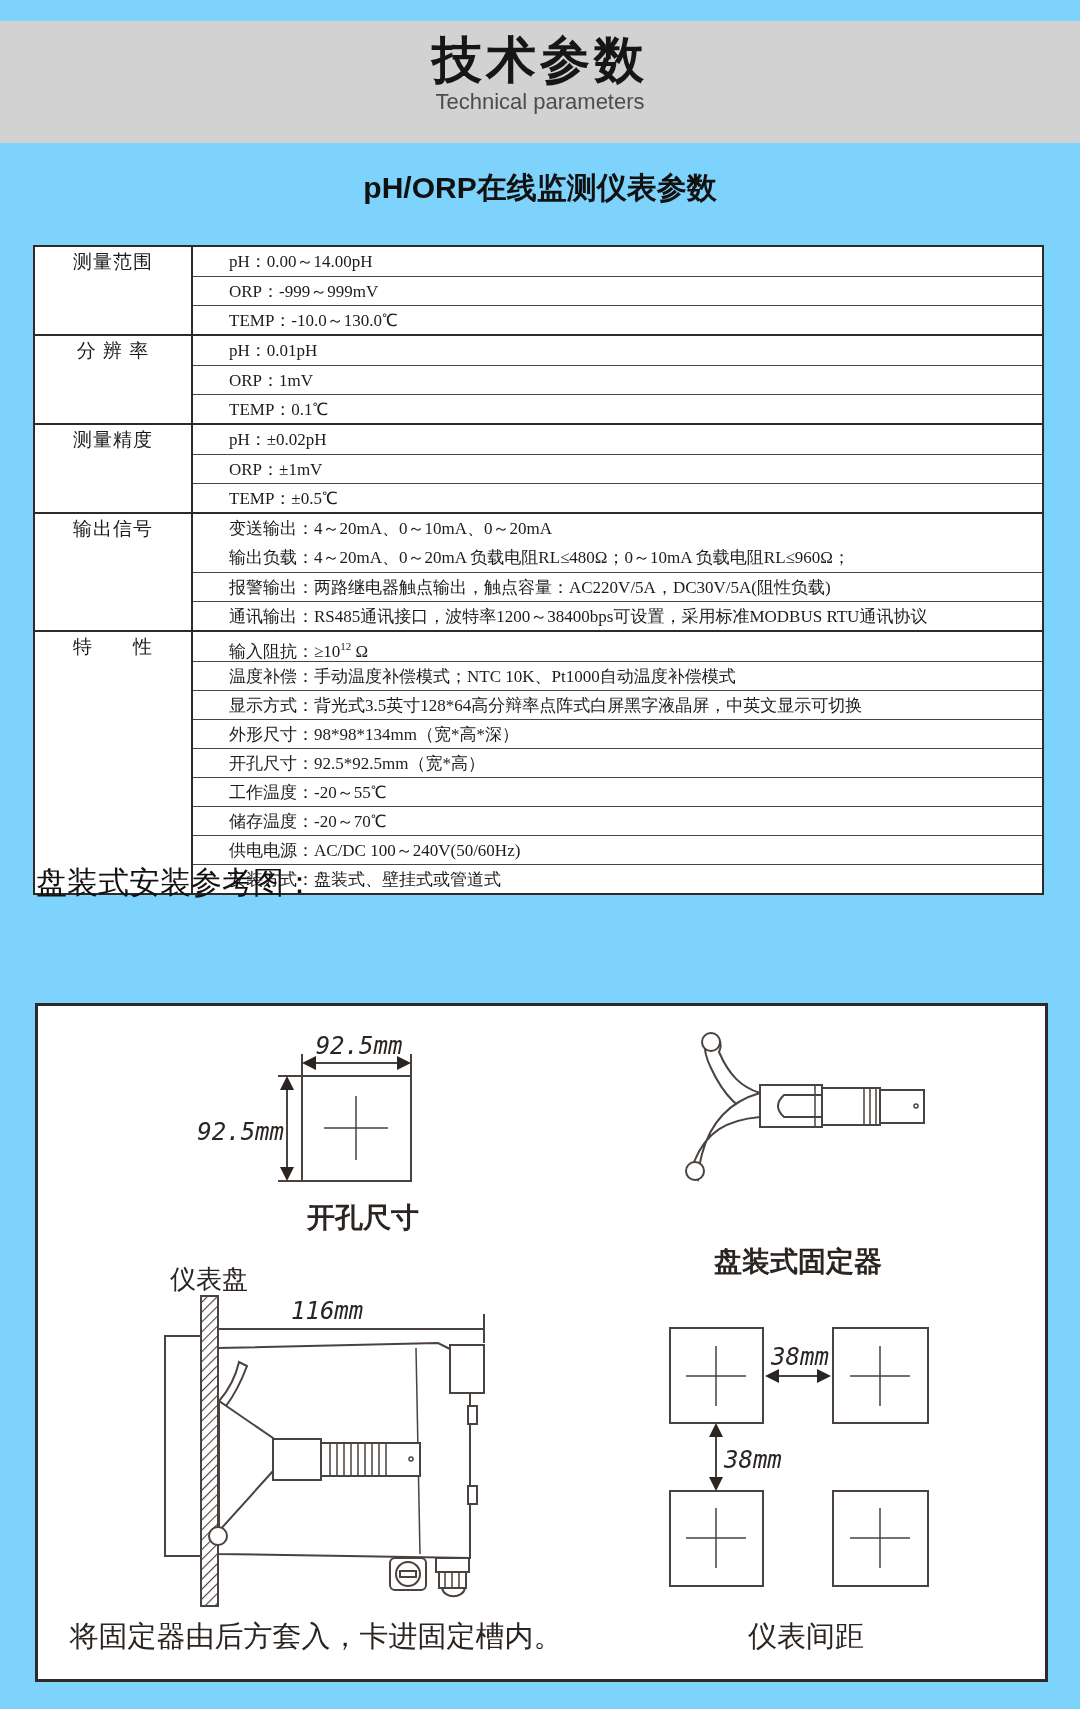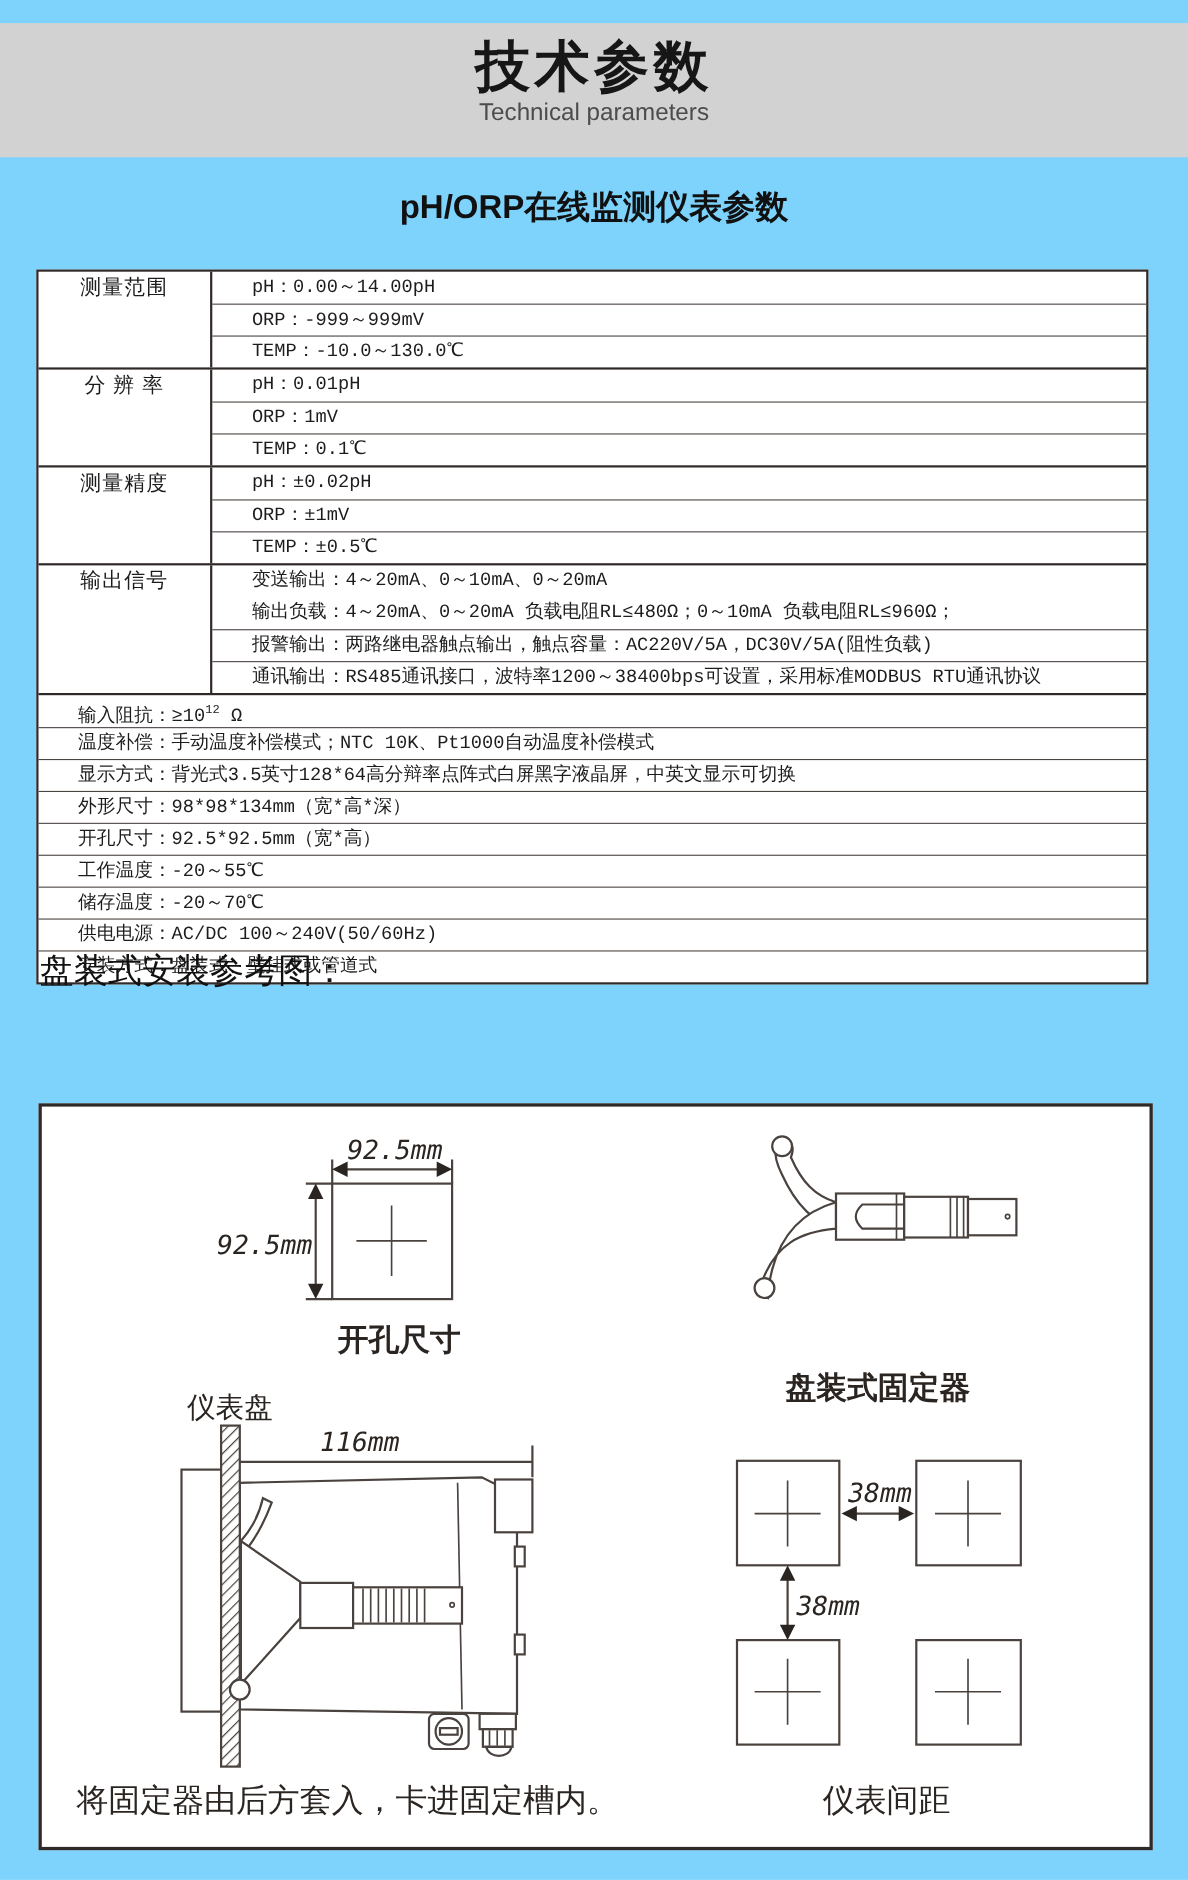--- a/index.html
+++ b/index.html
@@ -13,21 +13,21 @@
 
   
   .tbl-title{position:absolute;left:0;top:168px;width:1080px;text-align:center;font-size:30px;font-weight:700;color:#111;}
 
   
   .ptable{position:absolute;left:33px;top:245px;width:1011px;border:2px solid #2f2a28;background:#fff;box-sizing:border-box;}
   .tgroup{display:flex;}
   .tgroup + .tgroup{border-top:2px solid #2f2a28;}
   .tlabel{flex:0 0 158px;width:158px;border-right:2px solid #2f2a28;font-size:19px;line-height:29px;text-align:center;letter-spacing:1px;color:#1c1c1c;box-sizing:border-box;}
   .tcells{flex:1;display:flex;flex-direction:column;min-width:0;}
-  .trow{height:29px;line-height:29px;padding-left:36px;font-size:17px;white-space:nowrap;overflow:hidden;color:#1c1c1c;box-sizing:border-box;font-family:Liberation Mono, monospace;}
+  .trow{height:29px;line-height:29px;padding-left:36px;font-size:17px;white-space:nowrap;overflow:hidden;color:#1c1c1c;box-sizing:border-box;font-family:Liberation Serif, serif;}
   .trow + .trow{border-top:1px solid #4a4441;}
   .trow.tall{height:58px;}
   .tline{height:29px;line-height:29px;}
   .sup{font-size:11px;vertical-align:7px;}
 
   
   .dia-heading{position:absolute;left:36px;top:862px;font-size:31px;font-weight:500;color:#111;}
   .dbox{position:absolute;left:35px;top:1003px;width:1007px;height:673px;border:3px solid #2f2a28;background:#fff;}
   .dbox .lab{position:absolute;color:#2b2522;}
   .dim{font-family:"DejaVu Sans Mono","Liberation Mono",monospace;font-size:24px;color:#2b2522;font-style:italic;}
@@ -86,20 +86,21 @@
         <div class="trow tall">
           <div class="tline">变送输出：4～20mA、0～10mA、0～20mA</div>
           <div class="tline">输出负载：4～20mA、0～20mA 负载电阻RL≤480Ω；0～10mA 负载电阻RL≤960Ω；</div>
         </div>
         <div class="trow">报警输出：两路继电器触点输出，触点容量：AC220V/5A，DC30V/5A(阻性负载)</div>
         <div class="trow">通讯输出：RS485通讯接口，波特率1200～38400bps可设置，采用标准MODBUS RTU通讯协议</div>
       </div>
     </div>
 
     <div class="tgroup">
+      <div class="tlabel">特　　性</div>
       <div class="tcells">
         <div class="trow"><span>输入阻抗：≥10</span><span class="sup">12</span><span> Ω</span></div>
         <div class="trow">温度补偿：手动温度补偿模式；NTC 10K、Pt1000自动温度补偿模式</div>
         <div class="trow">显示方式：背光式3.5英寸128*64高分辩率点阵式白屏黑字液晶屏，中英文显示可切换</div>
         <div class="trow">外形尺寸：98*98*134mm（宽*高*深）</div>
         <div class="trow">开孔尺寸：92.5*92.5mm（宽*高）</div>
         <div class="trow">工作温度：-20～55℃</div>
         <div class="trow">储存温度：-20～70℃</div>
         <div class="trow">供电电源：AC/DC 100～240V(50/60Hz)</div>
         <div class="trow">安装方式：盘装式、壁挂式或管道式</div>

